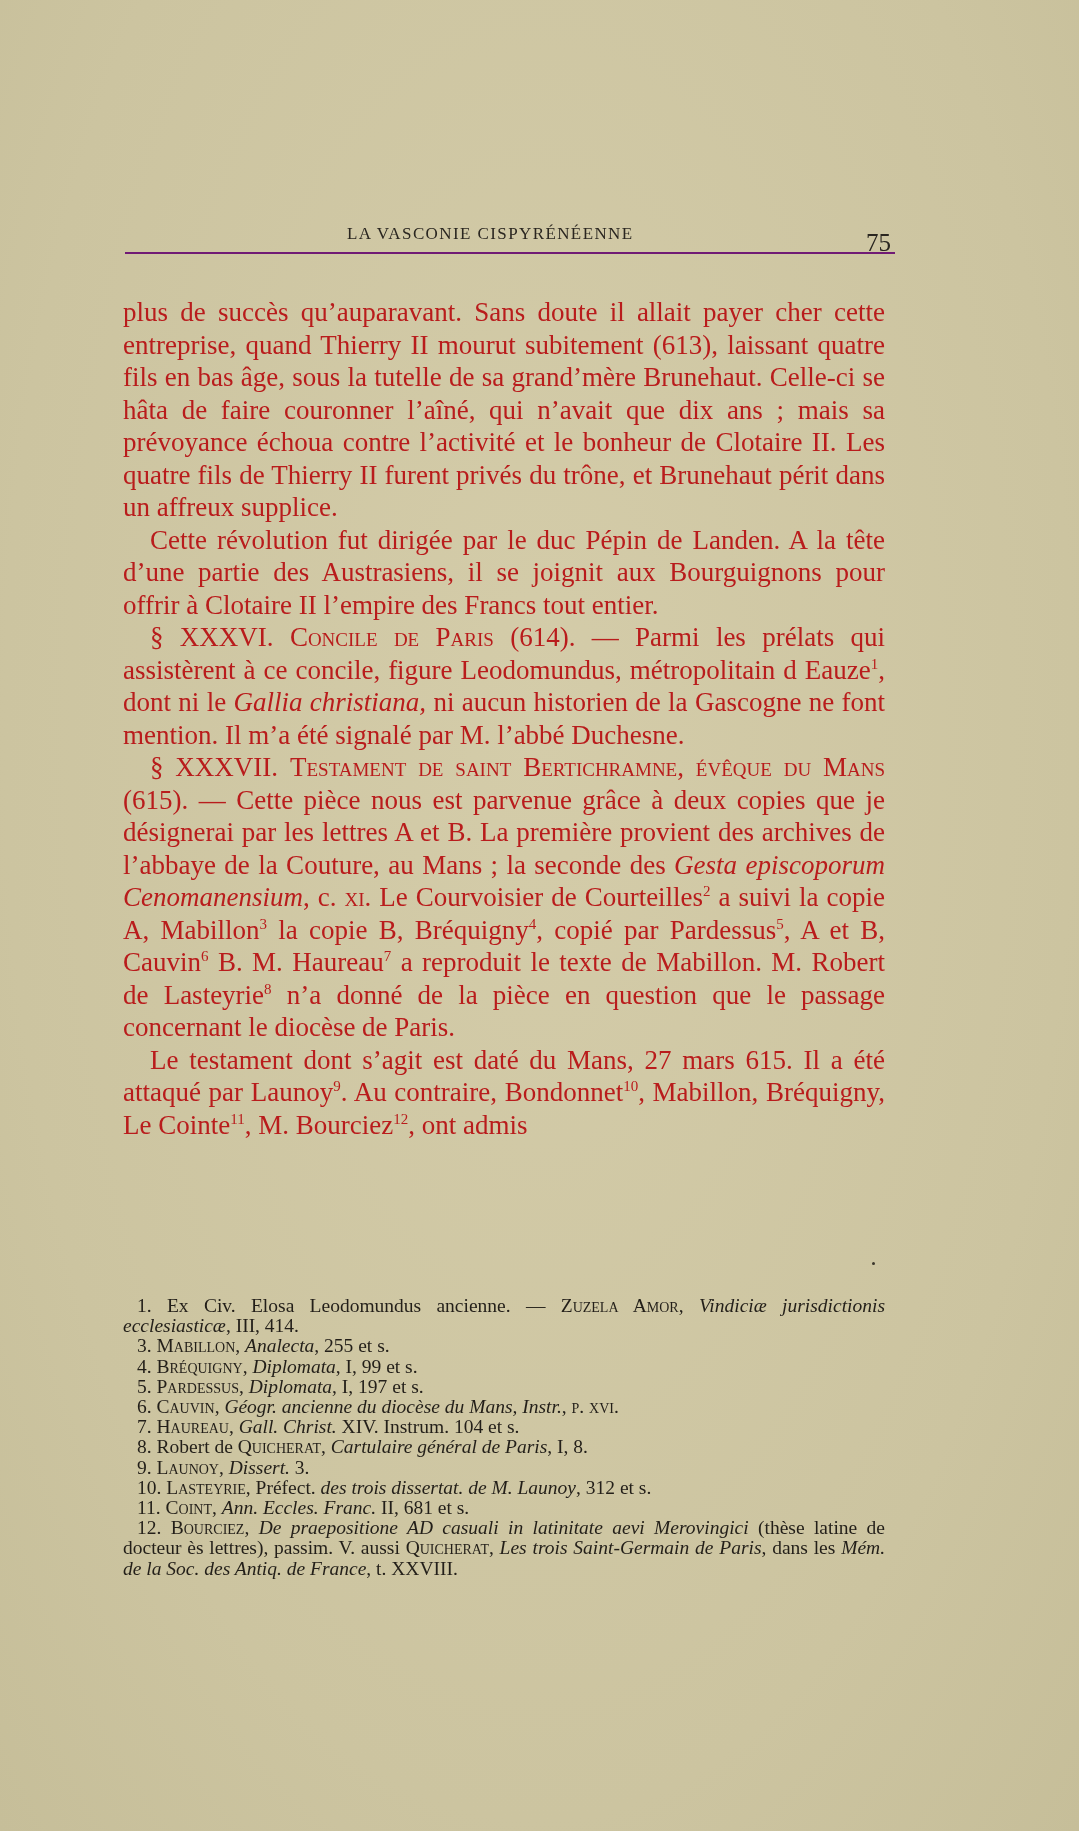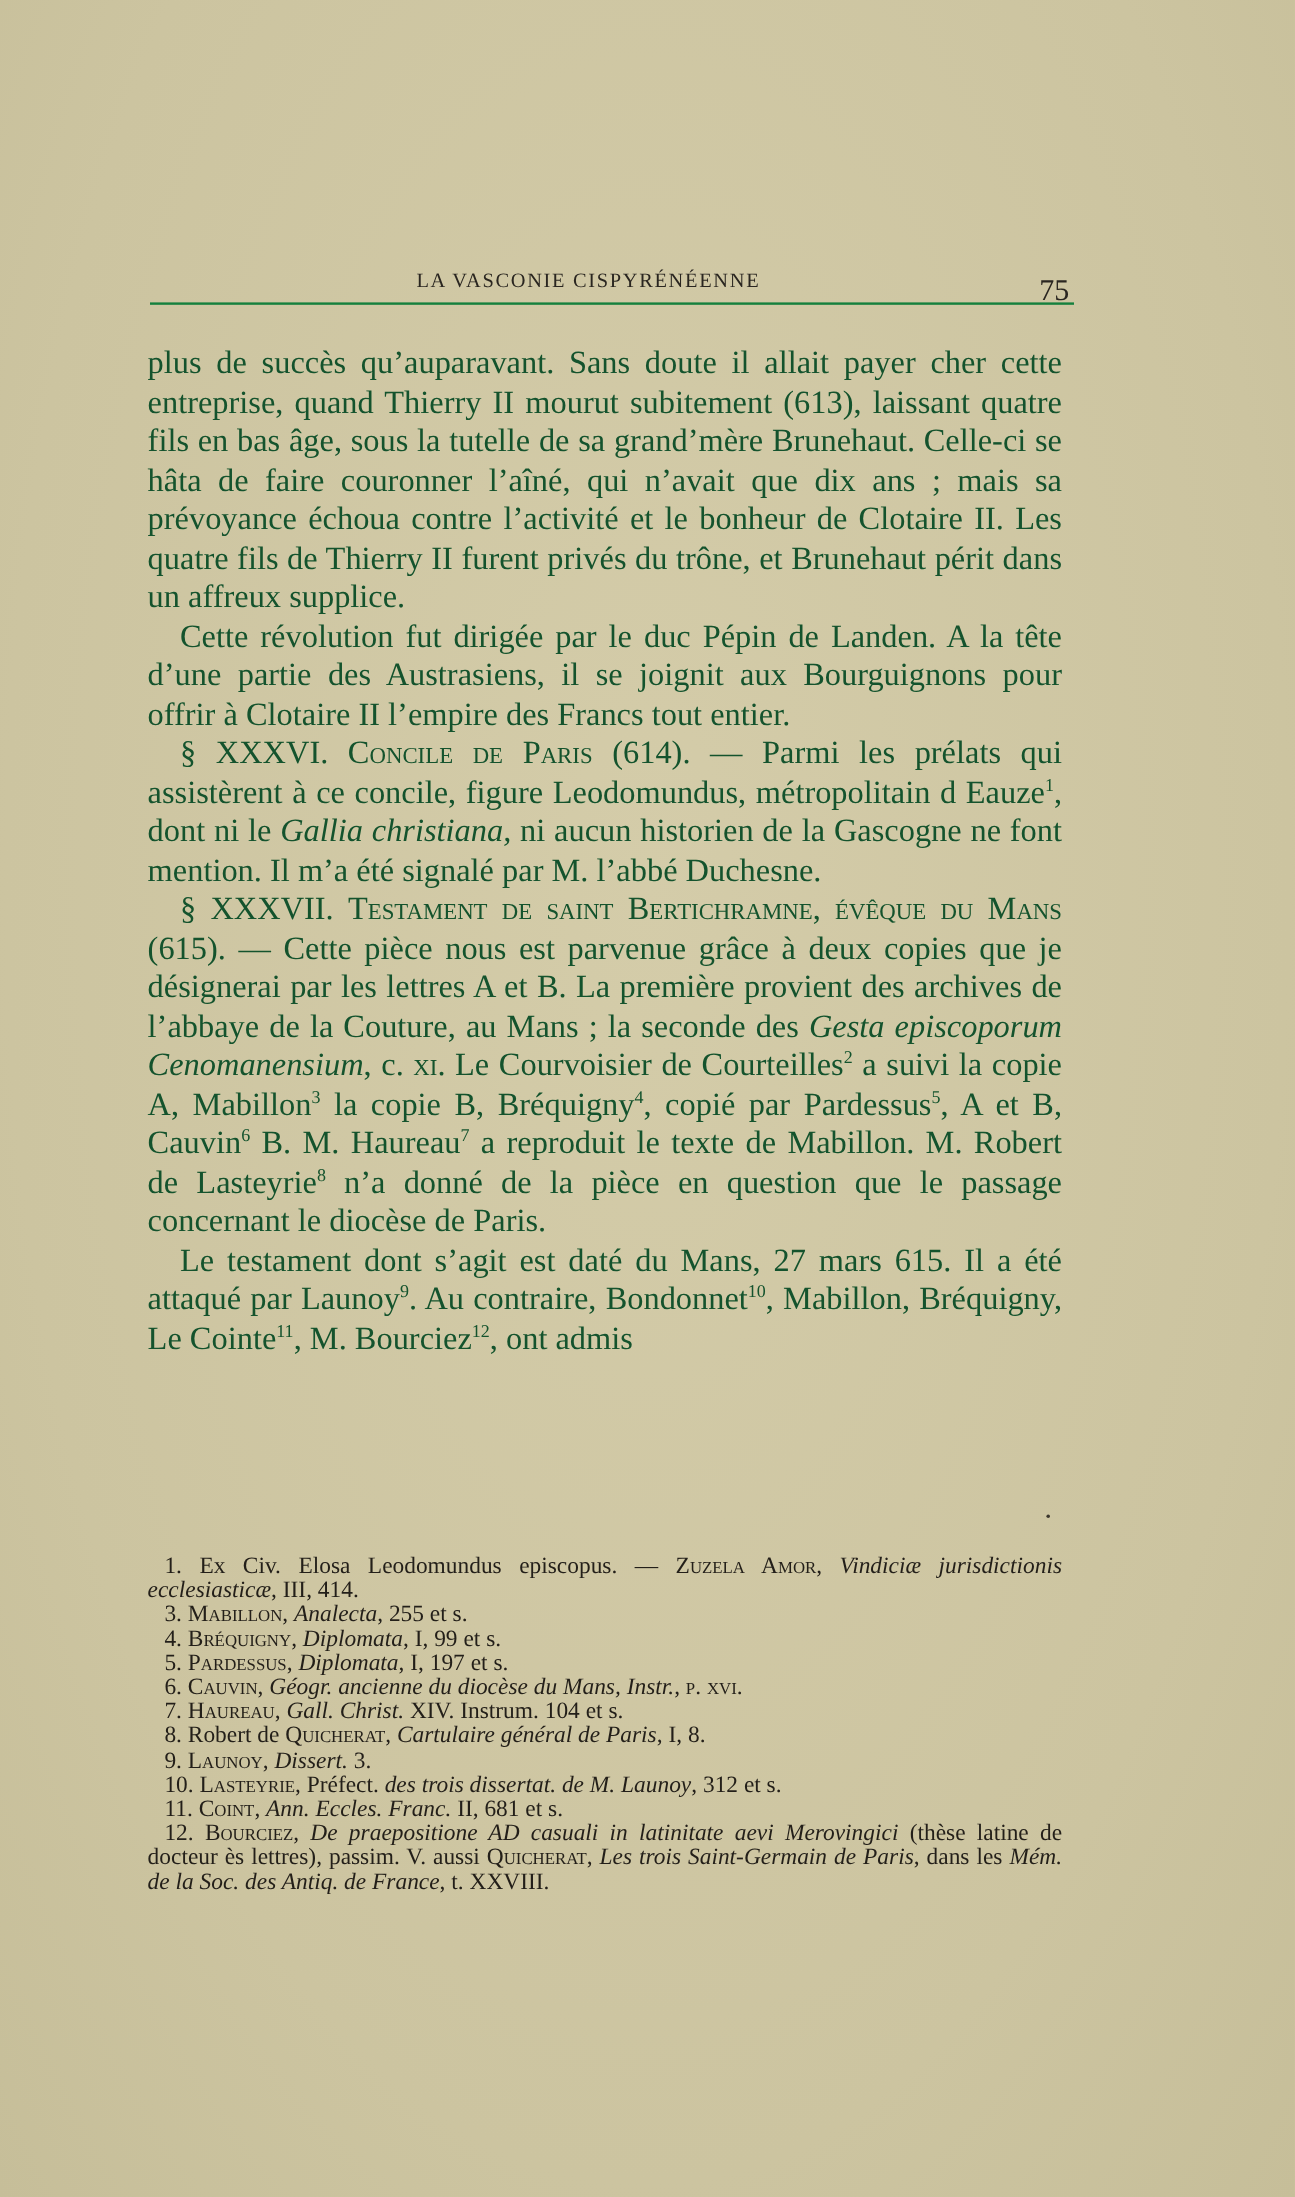--- a/index.html
+++ b/index.html
@@ -6,34 +6,34 @@
   body {
     width:1079px; height:1831px; overflow:hidden;
     background:#cfc7a3;
     background-image: radial-gradient(ellipse at 50% 40%, #d4cca9 0%, #ccc4a0 70%, #c6be99 100%);
     font-family:"DejaVu Serif", "Liberation Serif", serif;
     color:#2a2620;
   }
   .page { position:relative; width:1079px; height:1831px; }
   .running-head {
     position:absolute; left:125px; top:218px; width:770px; height:34px;
-    border-bottom:2px solid #15803d;
+    border-bottom:2px solid #701a75;
   }
   .rh-title {
     position:absolute; left:222px; top:6px;
     font-family:"Liberation Serif", serif; font-size:17px; letter-spacing:1.4px;
   }
   .rh-num {
     position:absolute; right:4px; top:0px;
     font-family:"Liberation Serif", serif; font-size:25px;margin-top:11px;
   }
   .body-text {
-    position:absolute; left:123px; top:286px; width:762px;
+    position:absolute; left:123px; top:296px; width:762px;
     font-family:"Liberation Serif", serif; font-size:27px; line-height:32.5px;
-    text-align:justify; color:#14532d;
+    text-align:justify; color:#b91c1c;
   }
   .body-text p { margin:0; }
   .indent { text-indent:27px; }
   .sc { font-variant:small-caps; }
   sup { font-size:15px; line-height:0; vertical-align:super; }
   .fn-block {
     position:absolute; left:123px; top:1296px; width:762px;
     font-family:"Liberation Serif", serif; font-size:19.5px; line-height:20.2px;
     text-align:justify; color:#231f19;
   }
@@ -59,21 +59,21 @@
     <p class="indent"><span>§ XXXVI.</span> <span class="sc">Concile de Paris</span> <span>(614).</span><span> — Parmi les prélats qui assistèrent à ce concile, figure Leodomundus, métropolitain d Eauze</span><sup>1</sup><span>, dont ni le </span><i>Gallia christiana,</i><span> ni aucun historien de la Gascogne ne font mention. Il m’a été signalé par M. l’abbé Duchesne.</span></p>
 
     <p class="indent"><span>§ XXXVII.</span> <span class="sc">Testament de saint Bertichramne, évêque du Mans</span> <span>(615).</span><span> — Cette pièce nous est parvenue grâce à deux copies que je désignerai par les lettres A et B. La première provient des archives de l’abbaye de la Couture, au Mans ; la seconde des </span><i>Gesta episcoporum Cenomanensium</i><span>, c. </span><span class="sc">xi</span><span>. Le Courvoisier de Courteilles</span><sup>2</sup><span> a suivi la copie A, Mabillon</span><sup>3</sup><span> la copie B, Bréquigny</span><sup>4</sup><span>, copié par Pardessus</span><sup>5</sup><span>, A et B, Cauvin</span><sup>6</sup><span> B. M. Haureau</span><sup>7</sup><span> a reproduit le texte de Mabillon. M. Robert de Lasteyrie</span><sup>8</sup><span> n’a donné de la pièce en question que le passage concernant le diocèse de Paris.</span></p>
 
     <p class="indent"><span>Le testament dont s’agit est daté du Mans, 27 mars 615. Il a été attaqué par Launoy</span><sup>9</sup><span>. Au contraire, Bondonnet</span><sup>10</sup><span>, Mabillon, Bréquigny, Le Cointe</span><sup>11</sup><span>, M. Bourciez</span><sup>12</sup><span>, ont admis</span></p>
   </div>
 
   <div class="dot"></div>
 
   <div class="fn-block">
-    <p class="fn"><span>1.</span><span> Ex Civ. Elosa Leodomundus episcopus. — </span><span class="sc">Zuzela Amor</span><span>, </span><i>Vindiciæ jurisdictionis ecclesiasticæ</i><span>, III, 414.</span></p>
+    <p class="fn"><span>1.</span><span> Ex Civ. Elosa Leodomundus ancienne. — </span><span class="sc">Zuzela Amor</span><span>, </span><i>Vindiciæ jurisdictionis ecclesiasticæ</i><span>, III, 414.</span></p>
     <p class="fn"><span>3.</span><span> </span><span class="sc">Mabillon</span><span>, </span><i>Analecta</i><span>, 255 et s.</span></p>
     <p class="fn"><span>4.</span><span> </span><span class="sc">Bréquigny</span><span>, </span><i>Diplomata</i><span>, I, 99 et s.</span></p>
     <p class="fn"><span>5.</span><span> </span><span class="sc">Pardessus</span><span>, </span><i>Diplomata</i><span>, I, 197 et s.</span></p>
     <p class="fn"><span>6.</span><span> </span><span class="sc">Cauvin</span><span>, </span><i>Géogr. ancienne du diocèse du Mans, Instr.</i><span class="sc">, p. xvi.</span></p>
     <p class="fn"><span>7.</span><span> </span><span class="sc">Haureau</span><span>, </span><i>Gall. Christ.</i><span> XIV. Instrum. 104 et s.</span></p>
     <p class="fn"><span>8.</span><span> Robert de </span><span class="sc">Quicherat</span><span>, </span><i>Cartulaire général de Paris</i><span>, I, 8.</span></p>
     <p class="fn"><span>9.</span><span> </span><span class="sc">Launoy</span><span>, </span><i>Dissert.</i><span> 3.</span></p>
     <p class="fn"><span>10.</span><span> </span><span class="sc">Lasteyrie</span><span>, Préfect. </span><i>des trois dissertat. de M. Launoy</i><span>, 312 et s.</span></p>
     <p class="fn"><span>11.</span><span> </span><span class="sc">Coint</span><span>, </span><i>Ann. Eccles. Franc.</i><span> II, 681 et s.</span></p>
     <p class="fn"><span>12.</span><span> </span><span class="sc">Bourciez</span><span>, </span><i>De praepositione AD casuali in latinitate aevi Merovingici</i><span> (thèse latine de docteur ès lettres), passim. V. aussi </span><span class="sc">Quicherat</span><span>, </span><i>Les trois Saint-Germain de Paris</i><span>, dans les </span><i>Mém. de la Soc. des Antiq. de France</i><span>, t. XXVIII.</span></p>

